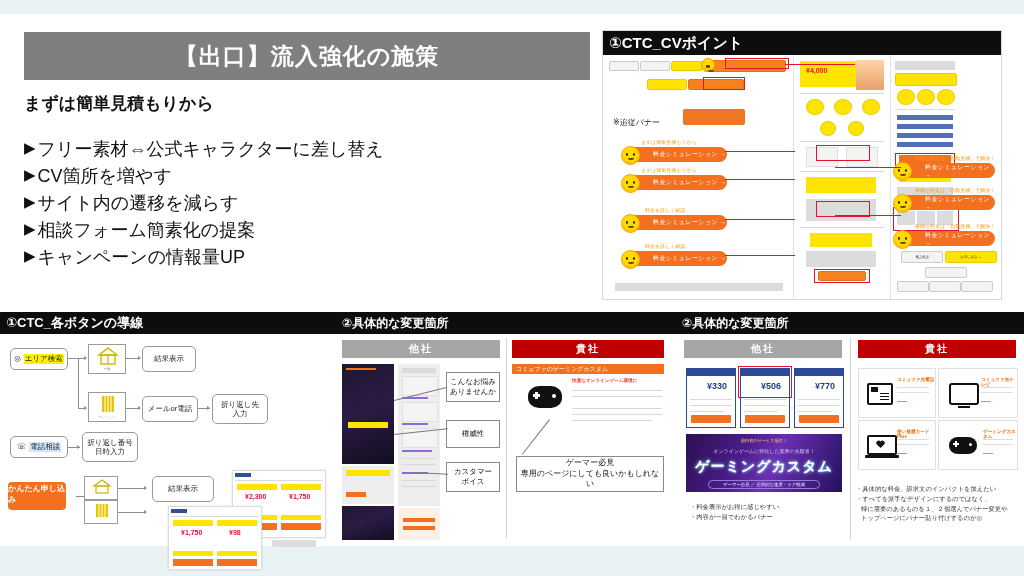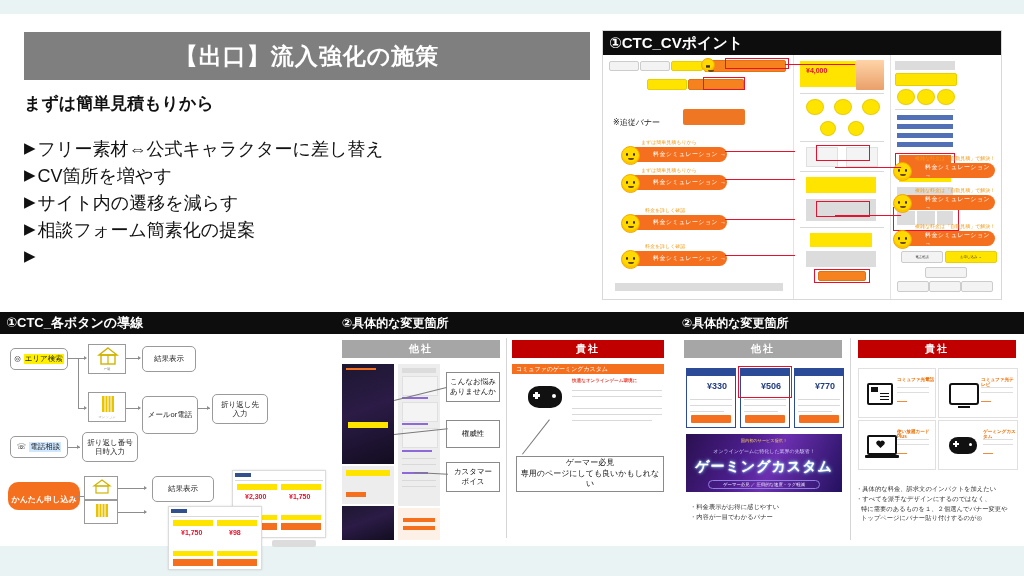--- a/index.html
+++ b/index.html
@@ -214,20 +214,21 @@
     <div class="bullet">
       <span class="tri">▶</span>
       <span>サイト内の遷移を減らす</span>
     </div>
     <div class="bullet">
       <span class="tri">▶</span>
       <span>相談フォーム簡素化の提案</span>
     </div>
     <div class="bullet">
       <span class="tri">▶</span>
+      <span>キャンペーンの情報量UP</span>
     </div>
   </div>
 
   <div class="panel" id="cv-panel">
     <div class="panel-head">
       <span>①CTC_CVポイント</span>
     </div>
     <div class="cv-body">
 
       <div class="cv-col col-a">
@@ -394,42 +395,42 @@
       </div>
 
       <div class="flowline" style="left:126px;top:24px;width:14px;height:1px;"></div>
       <div class="arrowhead" style="left:138px;top:21.5px;"></div>
       <div class="fbox" style="left:142px;top:12px;width:54px;height:26px;">
         <span>結果表示</span>
       </div>
 
       <div class="flowline" style="left:126px;top:74px;width:14px;height:1px;"></div>
       <div class="arrowhead" style="left:138px;top:71.5px;"></div>
-      <div class="fbox" style="left:142px;top:62px;width:56px;height:38px;">
+      <div class="fbox" style="left:142px;top:62px;width:56px;height:26px;">
         <span>メールor電話</span>
       </div>
       <div class="flowline" style="left:198px;top:74px;width:12px;height:1px;"></div>
       <div class="arrowhead" style="left:207px;top:71.5px;"></div>
       <div class="fbox" style="left:212px;top:60px;width:56px;height:30px;white-space:pre-line;">
         <span>折り返し先
 入力</span>
       </div>
 
       <div class="fbox sq hl-b" style="left:10px;top:102px;width:58px;height:22px;">
         <span style="margin-right:3px;">☏</span>
         <span class="hl">電話相談</span>
       </div>
       <div class="flowline" style="left:68px;top:113px;width:12px;height:1px;"></div>
       <div class="arrowhead" style="left:77px;top:110.5px;"></div>
       <div class="fbox" style="left:82px;top:98px;width:56px;height:30px;white-space:pre-line;">
         <span>折り返し番号
 日時入力</span>
       </div>
 
-      <div class="orange-btn" style="left:8px;top:148px;width:72px;height:28px;border-radius:10px;">
+      <div class="orange-btn" style="left:8px;top:148px;width:58px;height:28px;">
         <span>かんたん申し込み</span>
       </div>
       <div class="flowline" style="left:76px;top:162px;width:8px;height:1px;"></div>
       <div class="icon-cell" style="left:84px;top:142px;width:34px;height:24px;">
         <svg width="34" height="18" viewBox="0 0 34 18" style="display:block;">
           <polygon points="17,3 25,9 9,9" fill="none" stroke="#d0b400" stroke-width="1.2"></polygon>
           <rect x="11" y="9" width="12" height="7" fill="none" stroke="#d0b400" stroke-width="1.2"></rect>
         </svg>
       </div>
       <div class="icon-cell" style="left:84px;top:166px;width:34px;height:24px;">

